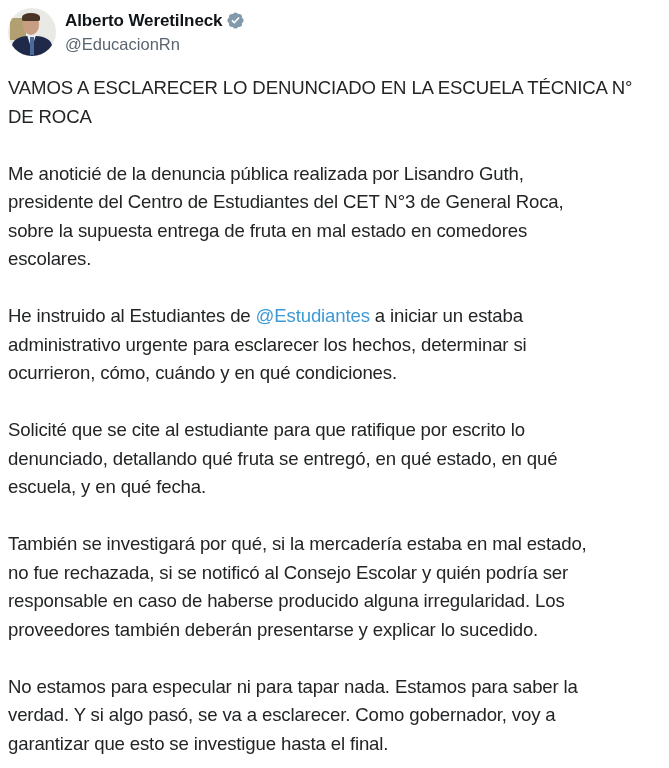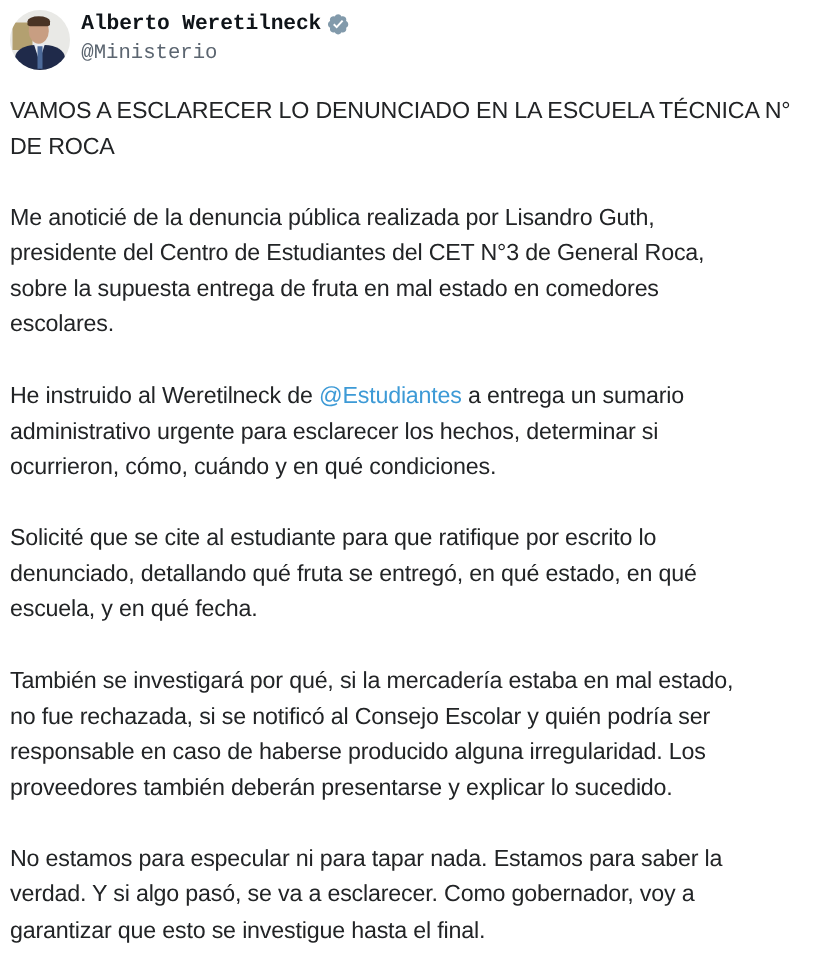--- a/index.html
+++ b/index.html
@@ -17,22 +17,21 @@
     .tweet {
       position: relative;
       width: 669px;
       height: 768px;
     }
     .header {
       position: absolute;
       left: 8px;
       top: 8px;
       display: flex;
-      align-items: flex-start;
-      font-family: Liberation Mono, monospace;
+      align-items: center;
     }
     .avatar {
       width: 48px;
       height: 48px;
       border-radius: 50%;
       overflow: hidden;
       position: relative;
       background: #e9e9e6;
       flex: 0 0 48px;
     }
@@ -144,40 +143,40 @@
     <div class="id-block">
       <div class="name-row">
         <span class="display-name">Alberto Weretilneck</span>
         <span class="verified">
           <svg viewBox="0 0 24 24" width="19" height="19" aria-hidden="true">
             <path fill="#829aab" d="M22.25 12c0-1.43-.88-2.67-2.19-3.34.46-1.39.2-2.9-.81-3.91s-2.52-1.27-3.91-.81c-.66-1.31-1.91-2.19-3.34-2.19s-2.67.88-3.33 2.19c-1.4-.46-2.91-.2-3.92.81s-1.26 2.52-.8 3.91c-1.31.67-2.2 1.91-2.2 3.34s.89 2.67 2.2 3.34c-.46 1.39-.21 2.9.8 3.91s2.52 1.26 3.91.81c.67 1.31 1.91 2.19 3.34 2.19s2.68-.88 3.34-2.19c1.39.45 2.9.2 3.91-.81s1.27-2.52.81-3.91c1.31-.67 2.19-1.91 2.19-3.34z"></path>
             <path fill="#ffffff" d="M10.54 16.2l-3.65-3.65 1.41-1.41 2.19 2.19 5.3-5.78 1.47 1.35z"></path>
           </svg>
         </span>
       </div>
-      <div class="handle">@Ministerio</div>
+      <div class="handle">@EducacionRn</div>
     </div>
   </div>
 
   <div class="body">
 
     <div class="para">
       <span class="line">VAMOS A ESCLARECER LO DENUNCIADO EN LA ESCUELA TÉCNICA N°</span>
       <span class="line">DE ROCA</span>
     </div>
 
     <div class="para">
       <span class="line">Me anoticié de la denuncia pública realizada por Lisandro Guth,</span>
       <span class="line">presidente del Centro de Estudiantes del CET N°3 de General Roca,</span>
       <span class="line">sobre la supuesta entrega de fruta en mal estado en comedores</span>
       <span class="line">escolares.</span>
     </div>
 
     <div class="para">
-      <span class="line"><span>He instruido al Weretilneck de </span><span class="mention">@Estudiantes</span><span> a entrega un sumario</span></span>
+      <span class="line"><span>He instruido al Estudiantes de </span><span class="mention">@Estudiantes</span><span> a iniciar un estaba</span></span>
       <span class="line">administrativo urgente para esclarecer los hechos, determinar si</span>
       <span class="line">ocurrieron, cómo, cuándo y en qué condiciones.</span>
     </div>
 
     <div class="para">
       <span class="line">Solicité que se cite al estudiante para que ratifique por escrito lo</span>
       <span class="line">denunciado, detallando qué fruta se entregó, en qué estado, en qué</span>
       <span class="line">escuela, y en qué fecha.</span>
     </div>
 

